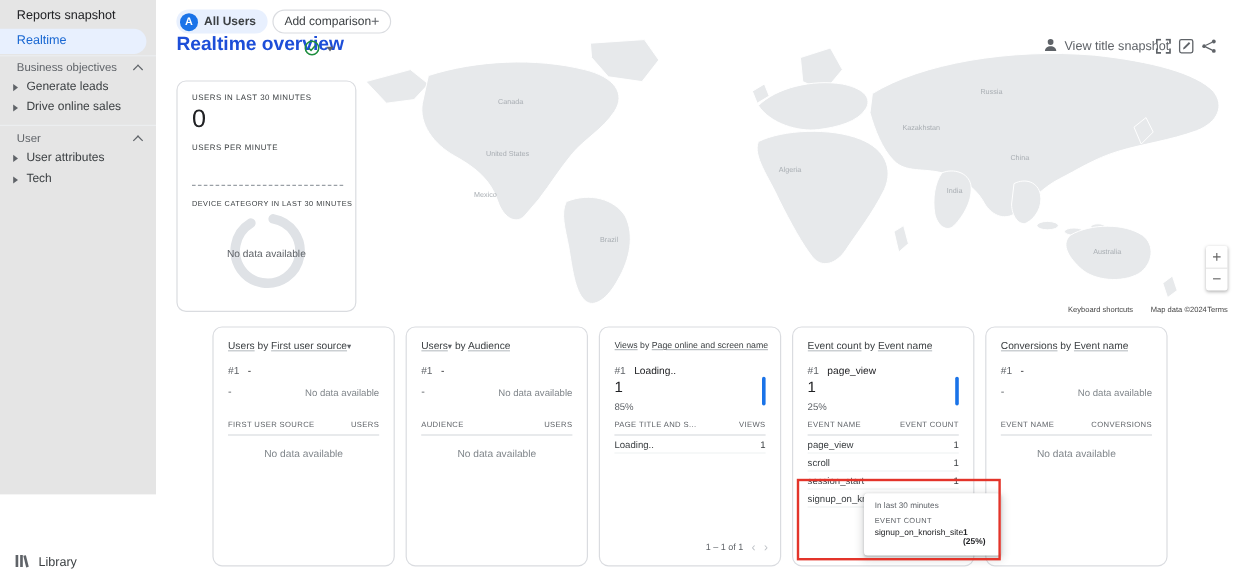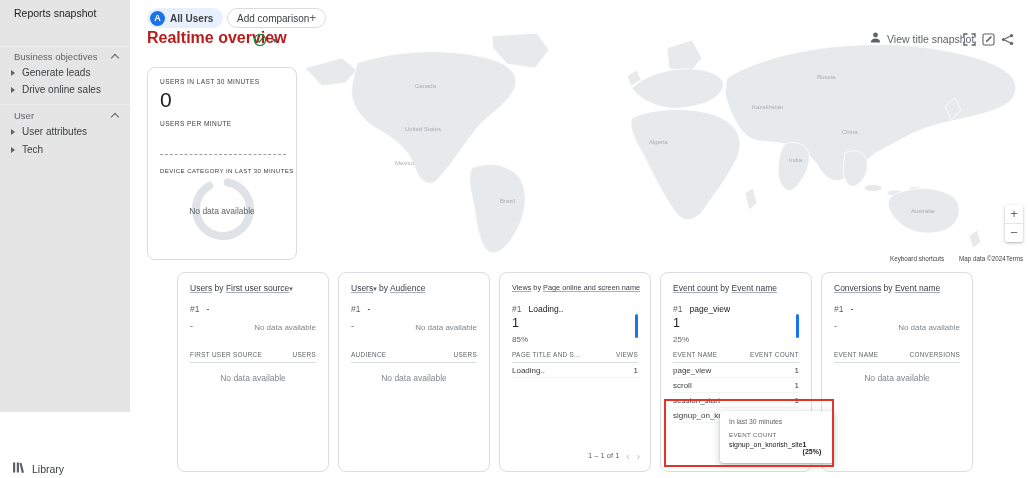--- a/index.html
+++ b/index.html
@@ -15,21 +15,21 @@
   .sb-item { position:absolute; left:22px; font-size:10px; color:#3c4043; }
   .sb-arrow { position:absolute; left:11px; width:0; height:0; border-left:4px solid #5f6368; border-top:3px solid transparent; border-bottom:3px solid transparent; }
   .sb-library { position:absolute; left:12px; top:461px; display:flex; align-items:center; gap:7px; color:#3c4043; font-size:10.5px; }
 
   
   .chip-all { position:absolute; left:147px; top:8px; height:20px; background:#e8f0fe; border-radius:10px; display:flex; align-items:center; gap:5px; padding:0 10px 0 3px; z-index:7; }
   .chip-avatar { width:15px; height:15px; border-radius:50%; background:#1a73e8; color:#fff; font-size:9px; font-weight:bold; display:flex; align-items:center; justify-content:center; }
   .chip-all-label { font-size:10px; color:#3c4043;font-weight:bold; }
   .chip-add { position:absolute; left:227px; top:8px; height:20px; background:#fff; border:1px solid #dadce0; border-radius:10px; display:flex; align-items:center; gap:0; padding:0 9px; font-size:10px; color:#3c4043; z-index:7; }
   .chip-plus { font-size:12px; color:#5f6368; }
-  .page-title { position:absolute; left:147px; top:29px; font-size:16px; color:#b91c1c; z-index:7; }
+  .page-title { position:absolute; left:147px; top:29px; font-size:16px; color:#1d4ed8; z-index:7; }
   .title-check { position:absolute; left:253px; top:33px; z-index:7; }
   .title-caret { position:absolute; left:272px; top:39px; width:0; height:0; border-top:4px solid #5f6368; border-left:3.5px solid transparent; border-right:3.5px solid transparent; z-index:7; }
   .vus { position:absolute; left:869px; top:31px; display:flex; align-items:center; gap:5px; color:#5f6368; font-size:10.5px; z-index:7; }
   .top-icon { position:absolute; top:32px; color:#5f6368; z-index:7; }
 
   
   .summary-card { position:absolute; left:147px; top:67px; width:150px; height:193px; background:#fff; border:1px solid #dadce0; border-radius:8px; z-index:5; }
   .sum-label { position:absolute; left:12px; font-size:6.6px; letter-spacing:.4px; color:#3c4043; white-space:nowrap; }
   .sum-value { position:absolute; left:12px; top:20px; font-size:21px; color:#202124; }
   .sum-spark { position:absolute; left:12px; top:86px; width:126px; border-top:1px dashed #9aa0a6; }
@@ -71,20 +71,21 @@
   .tt-row { display:flex; justify-content:space-between; margin-top:3px; align-items:baseline; }
   .tt-name { font-size:7px; color:#202124; }
   .tt-value { font-size:7px; font-weight:bold; color:#202124; }
   .annotation { position:absolute; left:664px; top:399px; width:170px; height:68px; border:2.5px solid #e3342a; z-index:30; }
 </style>
 </head>
 <body>
 
 <aside class="sidebar">
   <div class="sb-reports">Reports snapshot</div>
+  <div class="sb-realtime">Realtime</div>
   <div class="sb-div" style="top:46px"></div>
 
   <div class="sb-section" style="top:51px">Business objectives</div>
   <span class="sb-chev" style="top:55px"></span>
   <span class="sb-arrow" style="top:70px"></span>
   <div class="sb-item" style="top:67px">Generate leads</div>
   <span class="sb-arrow" style="top:87px"></span>
   <div class="sb-item" style="top:84px">Drive online sales</div>
 
   <div class="sb-div" style="top:104px"></div>

